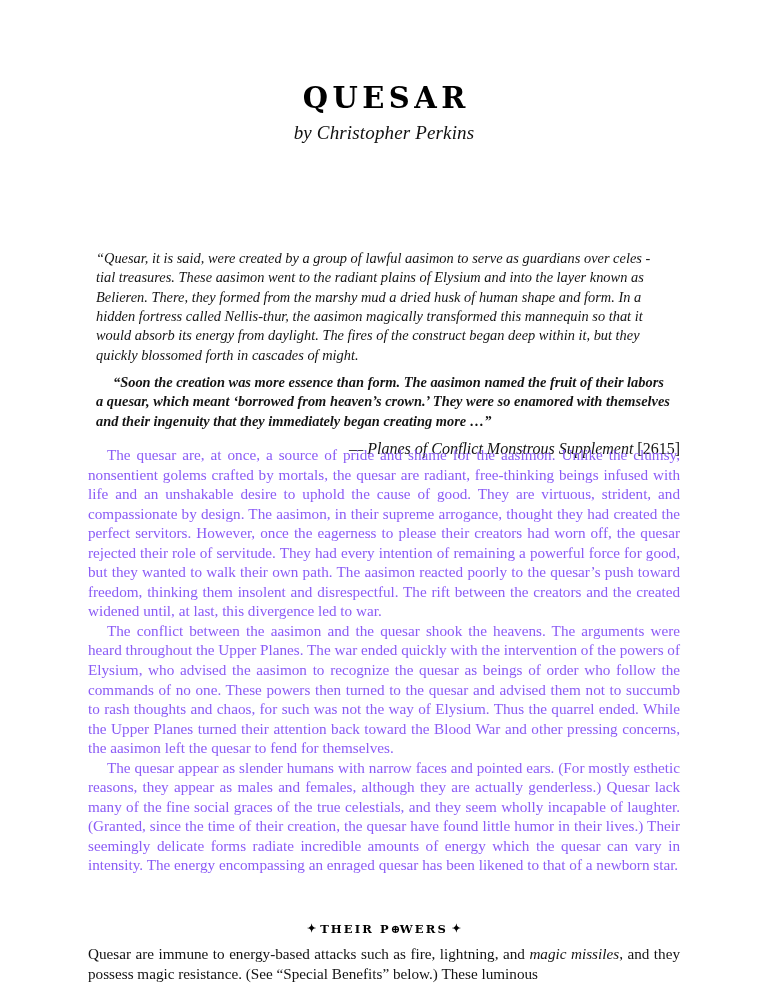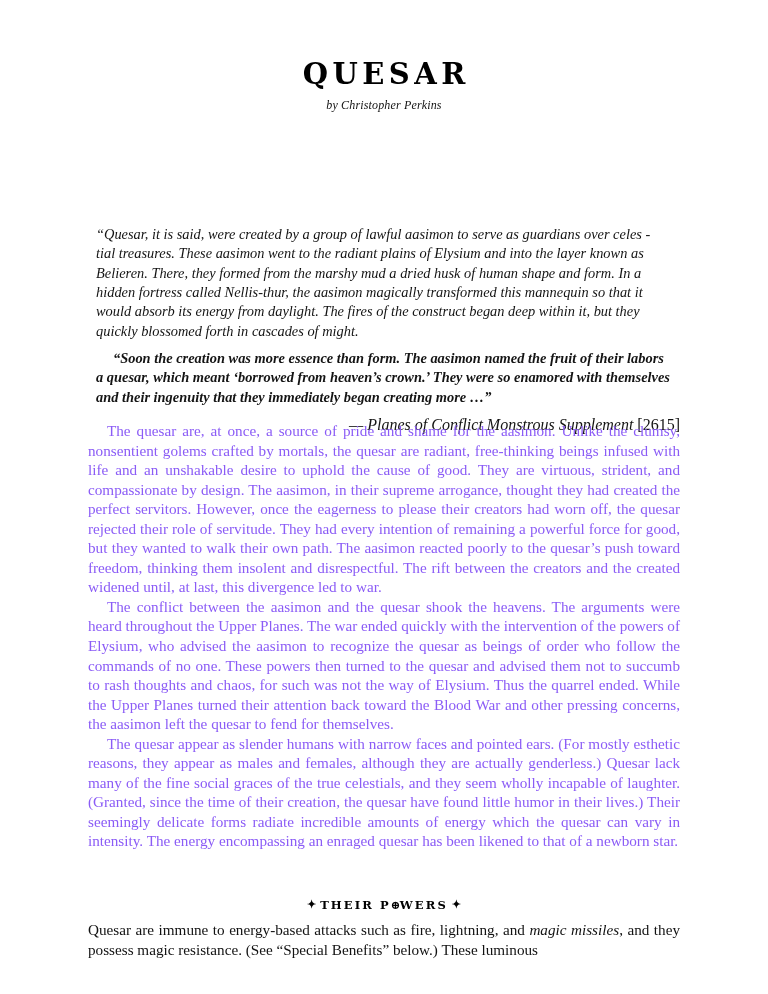--- a/index.html
+++ b/index.html
@@ -20,37 +20,37 @@
   .page {
     position: relative;
     width: 768px;
     height: 994px;
     box-sizing: border-box;
     padding: 0;
   }
 
   
   .title-block {
-    margin-top: 60px;
+    margin-top: 84px;
     text-align: center;
   }
   .doc-title {
     font-family: "DejaVu Serif", serif;
     font-weight: 700;
     font-size: 29px;
     letter-spacing: 4.5px;
     line-height: 1.0;
     margin: 0;
     color: #000000;
     text-indent: 4.5px;
   }
   .byline {
     font-family: "Liberation Serif", serif;
     font-style: italic;
-    font-size: 12px;
+    font-size: 19px;
     margin: 9px 0 0 0;
     color: #111111;
     letter-spacing: 0.15px;
   }
 
   
   .col {
     position: absolute;
     left: 88px;
     width: 592px;

